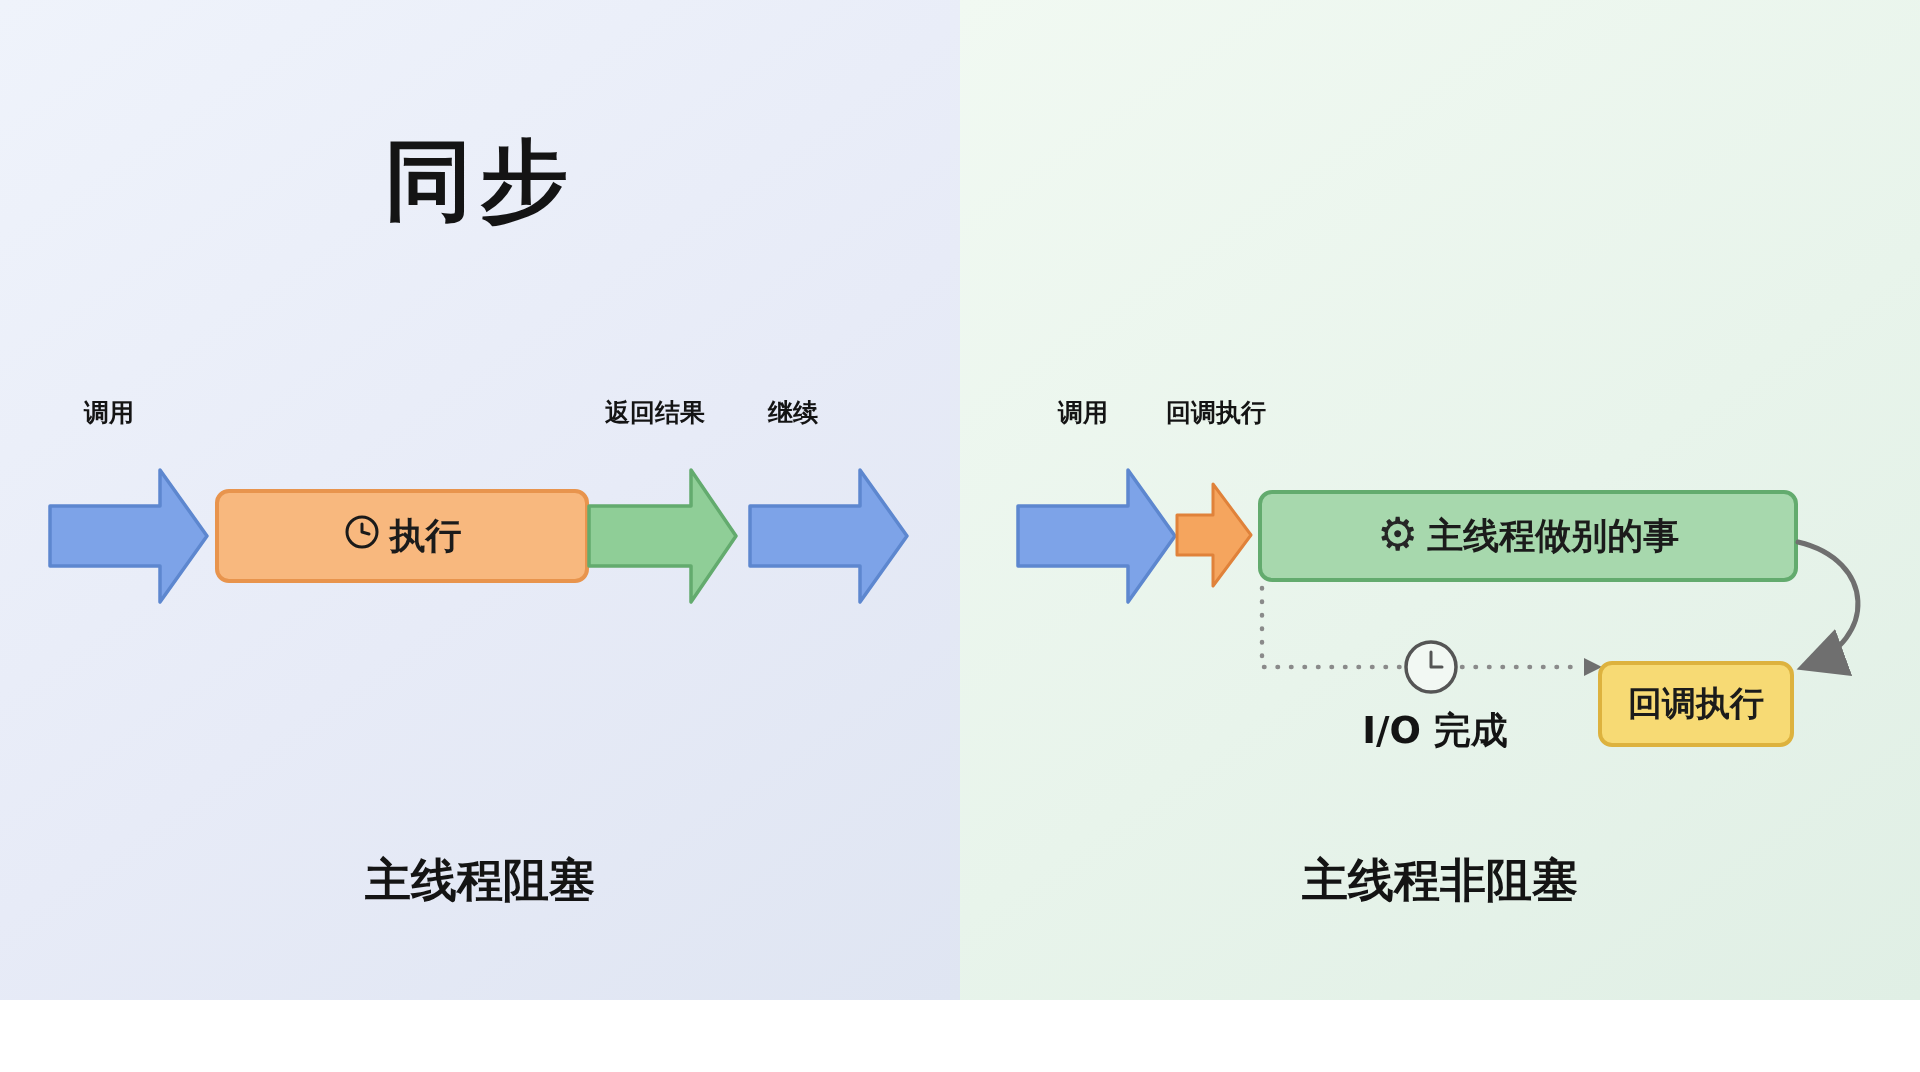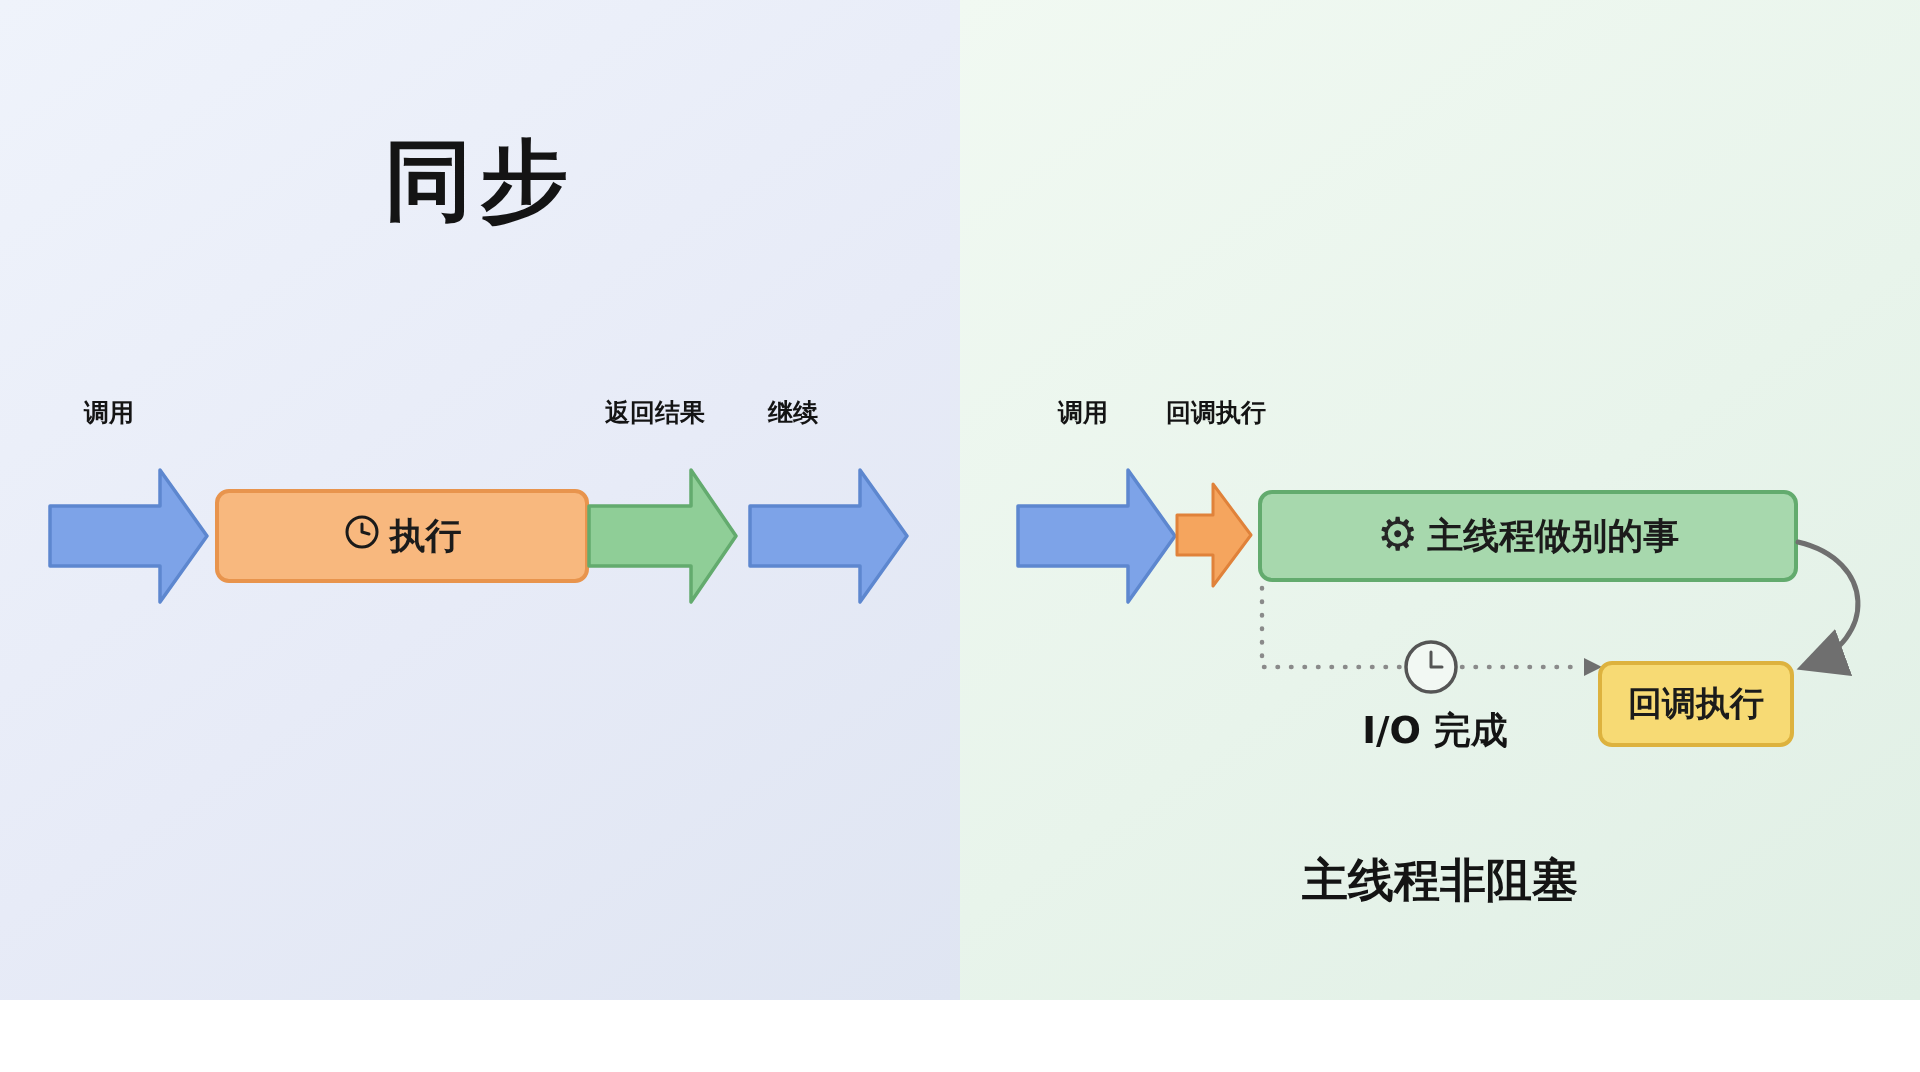--- a/index.html
+++ b/index.html
@@ -73,20 +73,21 @@
     </div>
 
     <svg class="shape" style="left:587px; top:465px;" width="152" height="142" viewBox="0 0 152 142">
       <polygon points="2,41 104,41 104,5 149,71 104,137 104,101 2,101" fill="#8fce97" stroke="#63ab6e" stroke-width="3.5" stroke-linejoin="round"></polygon>
     </svg>
 
     <svg class="shape" style="left:748px; top:465px;" width="162" height="142" viewBox="0 0 162 142">
       <polygon points="2,41 112,41 112,5 159,71 112,137 112,101 2,101" fill="#7da3e8" stroke="#5d87cf" stroke-width="3.5" stroke-linejoin="round"></polygon>
     </svg>
 
+    <div class="bottom-label">主线程阻塞</div>
   </div>
 
   <div class="panel panel-right">
 
 
     <div class="flow-label" style="left:98px;">调用</div>
     <div class="flow-label" style="left:206px;">回调执行</div>
 
     <svg class="shape" style="left:56px; top:465px;" width="162" height="142" viewBox="0 0 162 142">
       <polygon points="2,41 112,41 112,5 159,71 112,137 112,101 2,101" fill="#7da3e8" stroke="#5d87cf" stroke-width="3.5" stroke-linejoin="round"></polygon>

